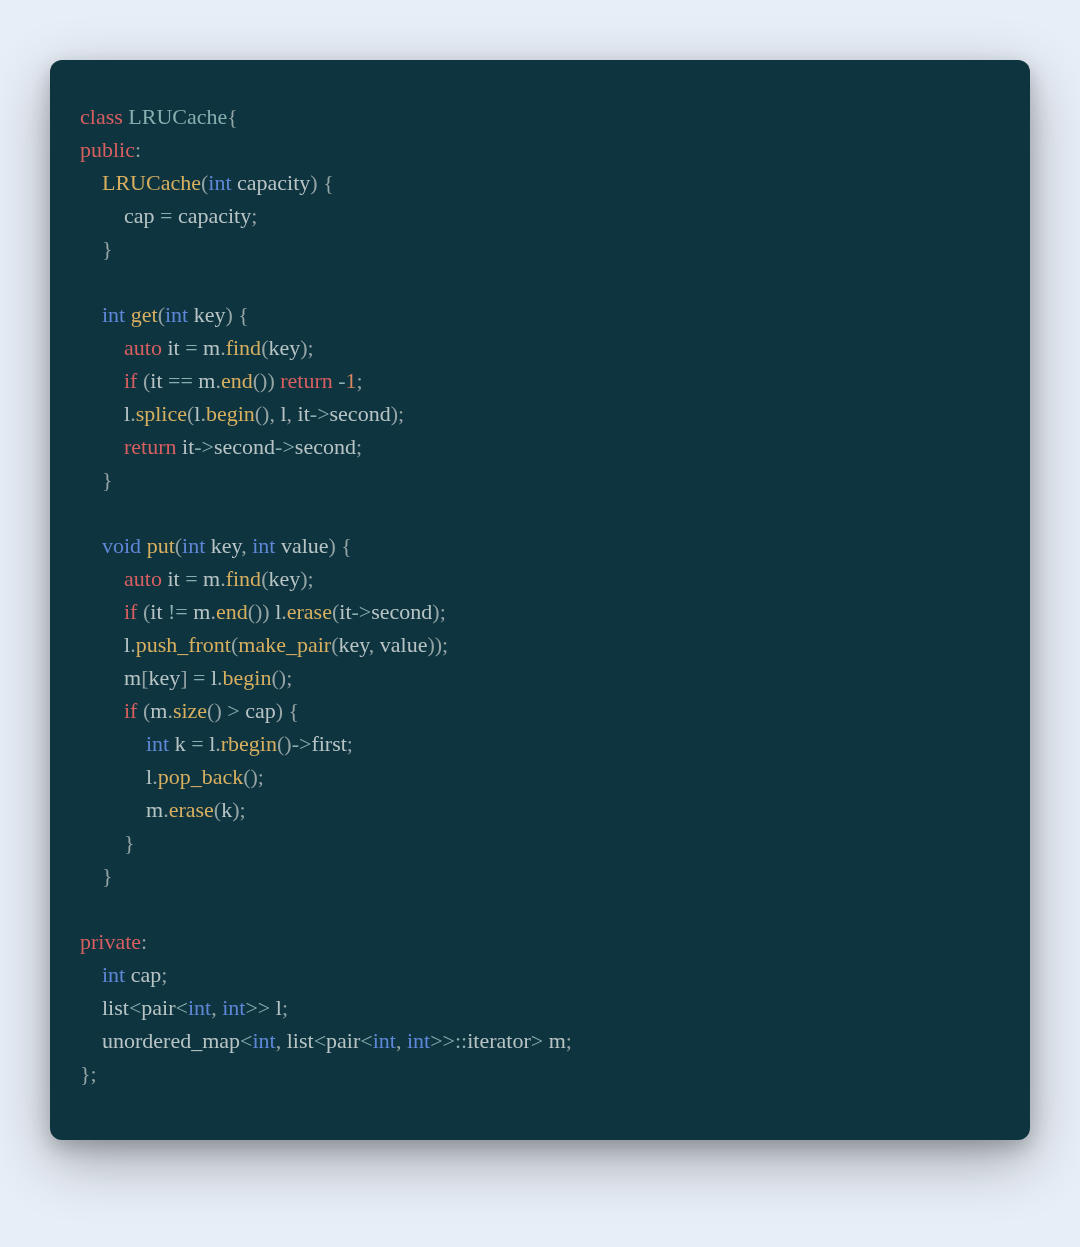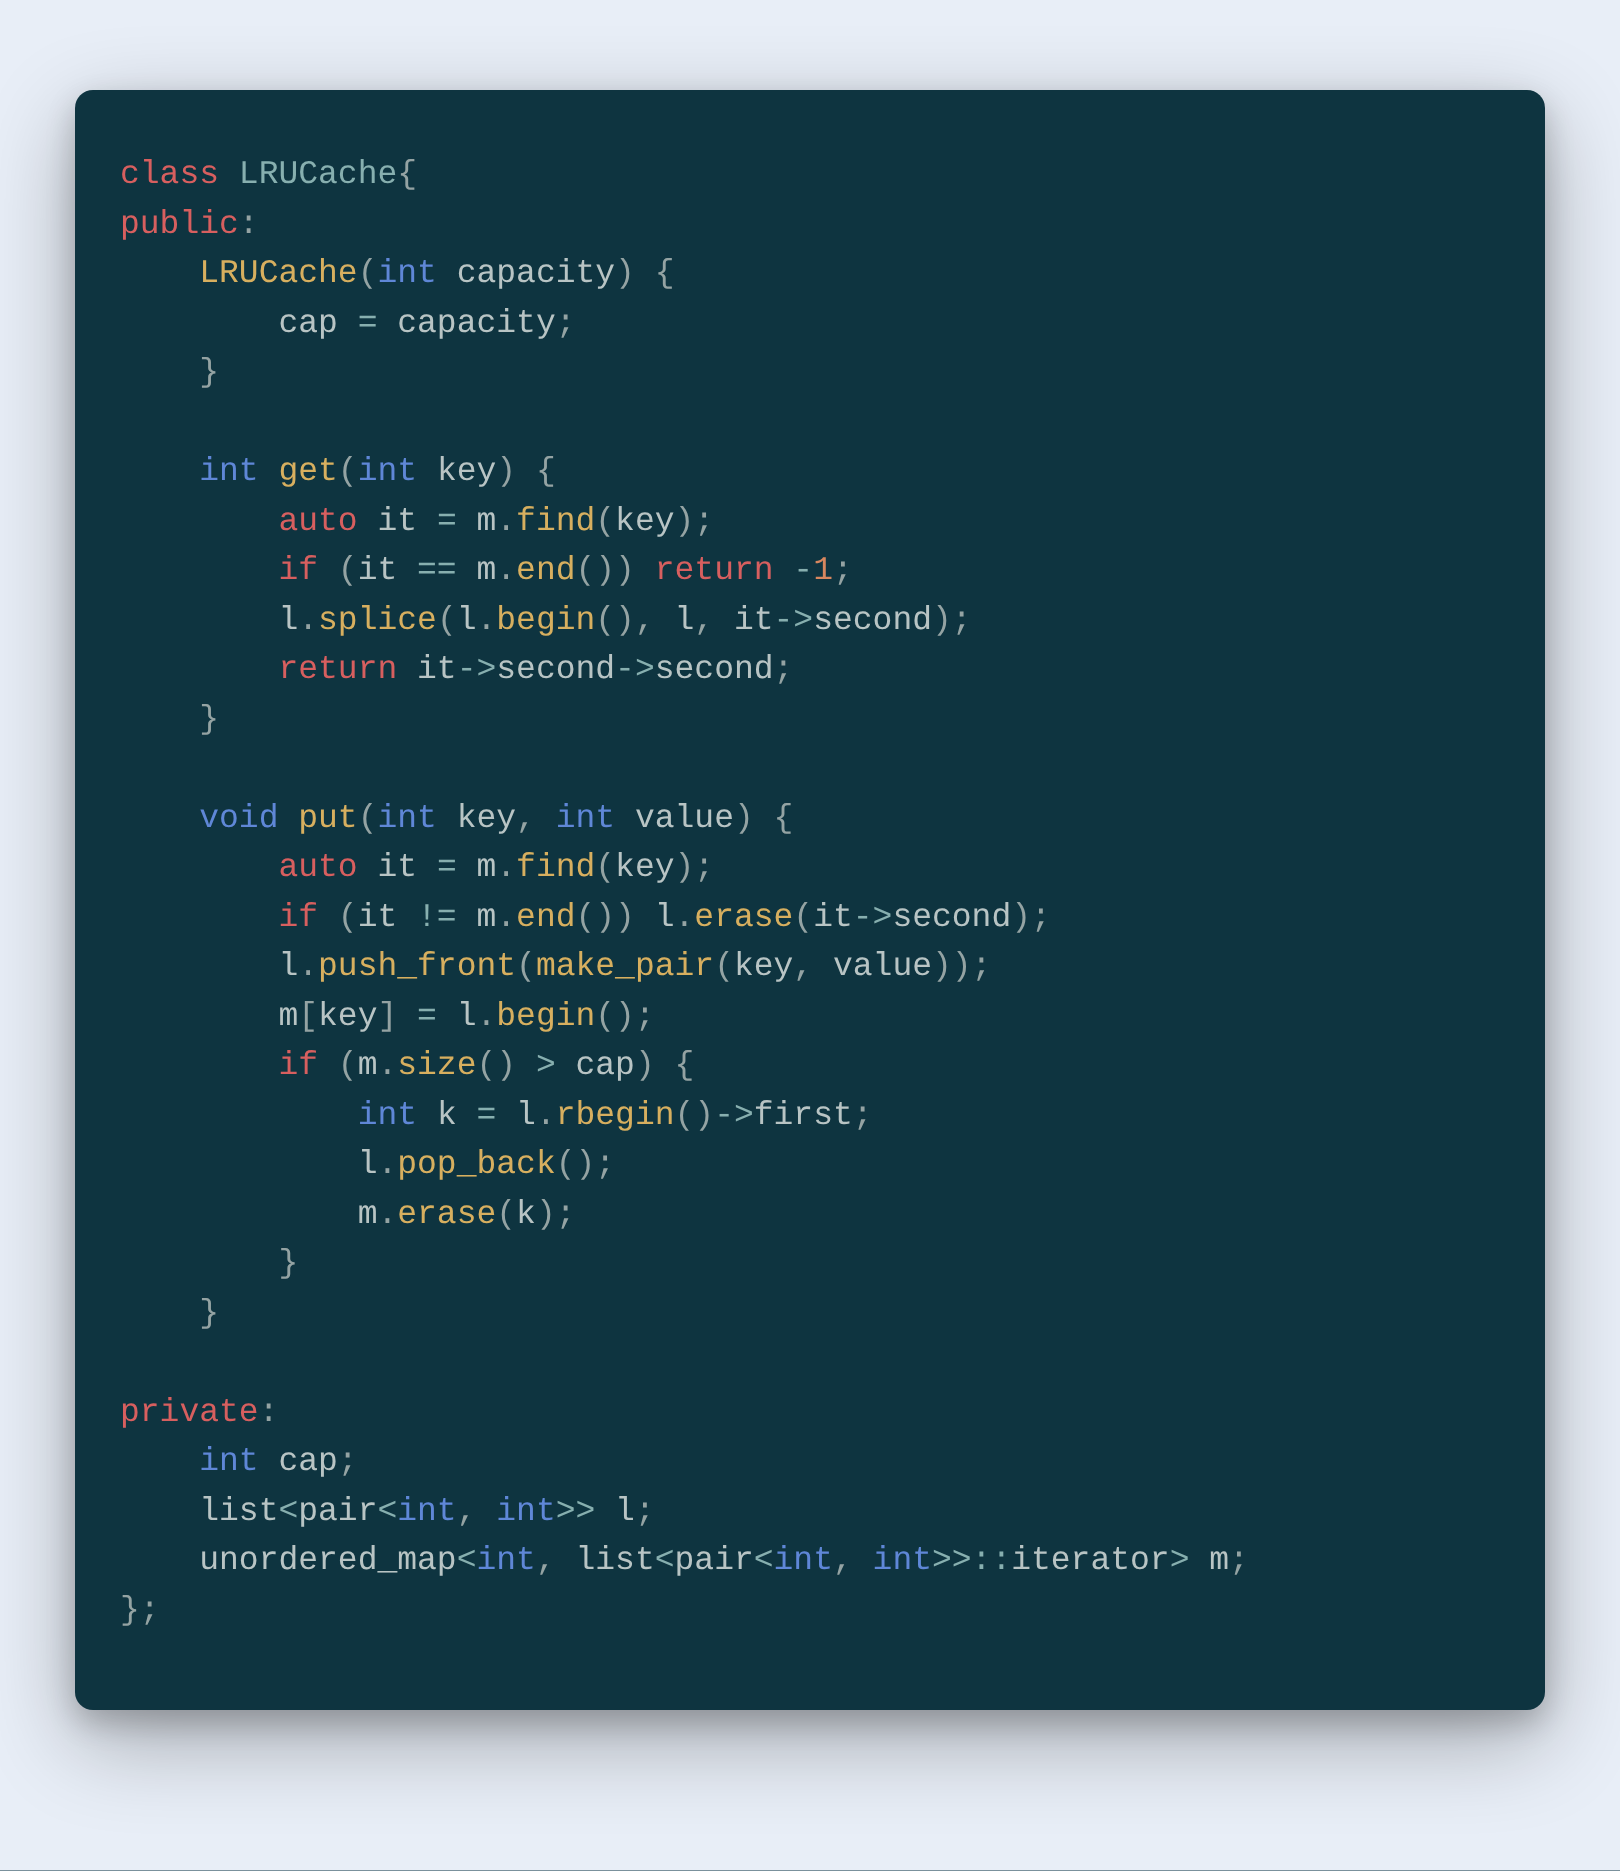--- a/index.html
+++ b/index.html
@@ -12,21 +12,21 @@
   .code-window {
     background: #0e3440;
     border-radius: 12px;
     padding: 40px 30px 50px 30px;
     box-shadow: 0 20px 60px rgba(0,0,0,0.3), 0 8px 20px rgba(0,0,0,0.2);
     font-size: 22px;
     line-height: 1.5;
     overflow-x: auto;
   }
   .code-window pre {
-    font-family: Liberation Mono, monospace;
+    font-family: Liberation Serif, serif;
     white-space: pre;
   }
   .kw-red { color: #d75f5f; }      
   .kw-blue { color: #5f87d7; }     
   .type { color: #87afaf; }        
   .fn { color: #d7af5f; }          
   .id { color: #b8c4c4; }          
   .punc { color: #94a3a3; }        
   .op { color: #87afaf; }          
   .num { color: #d7875f; }         

